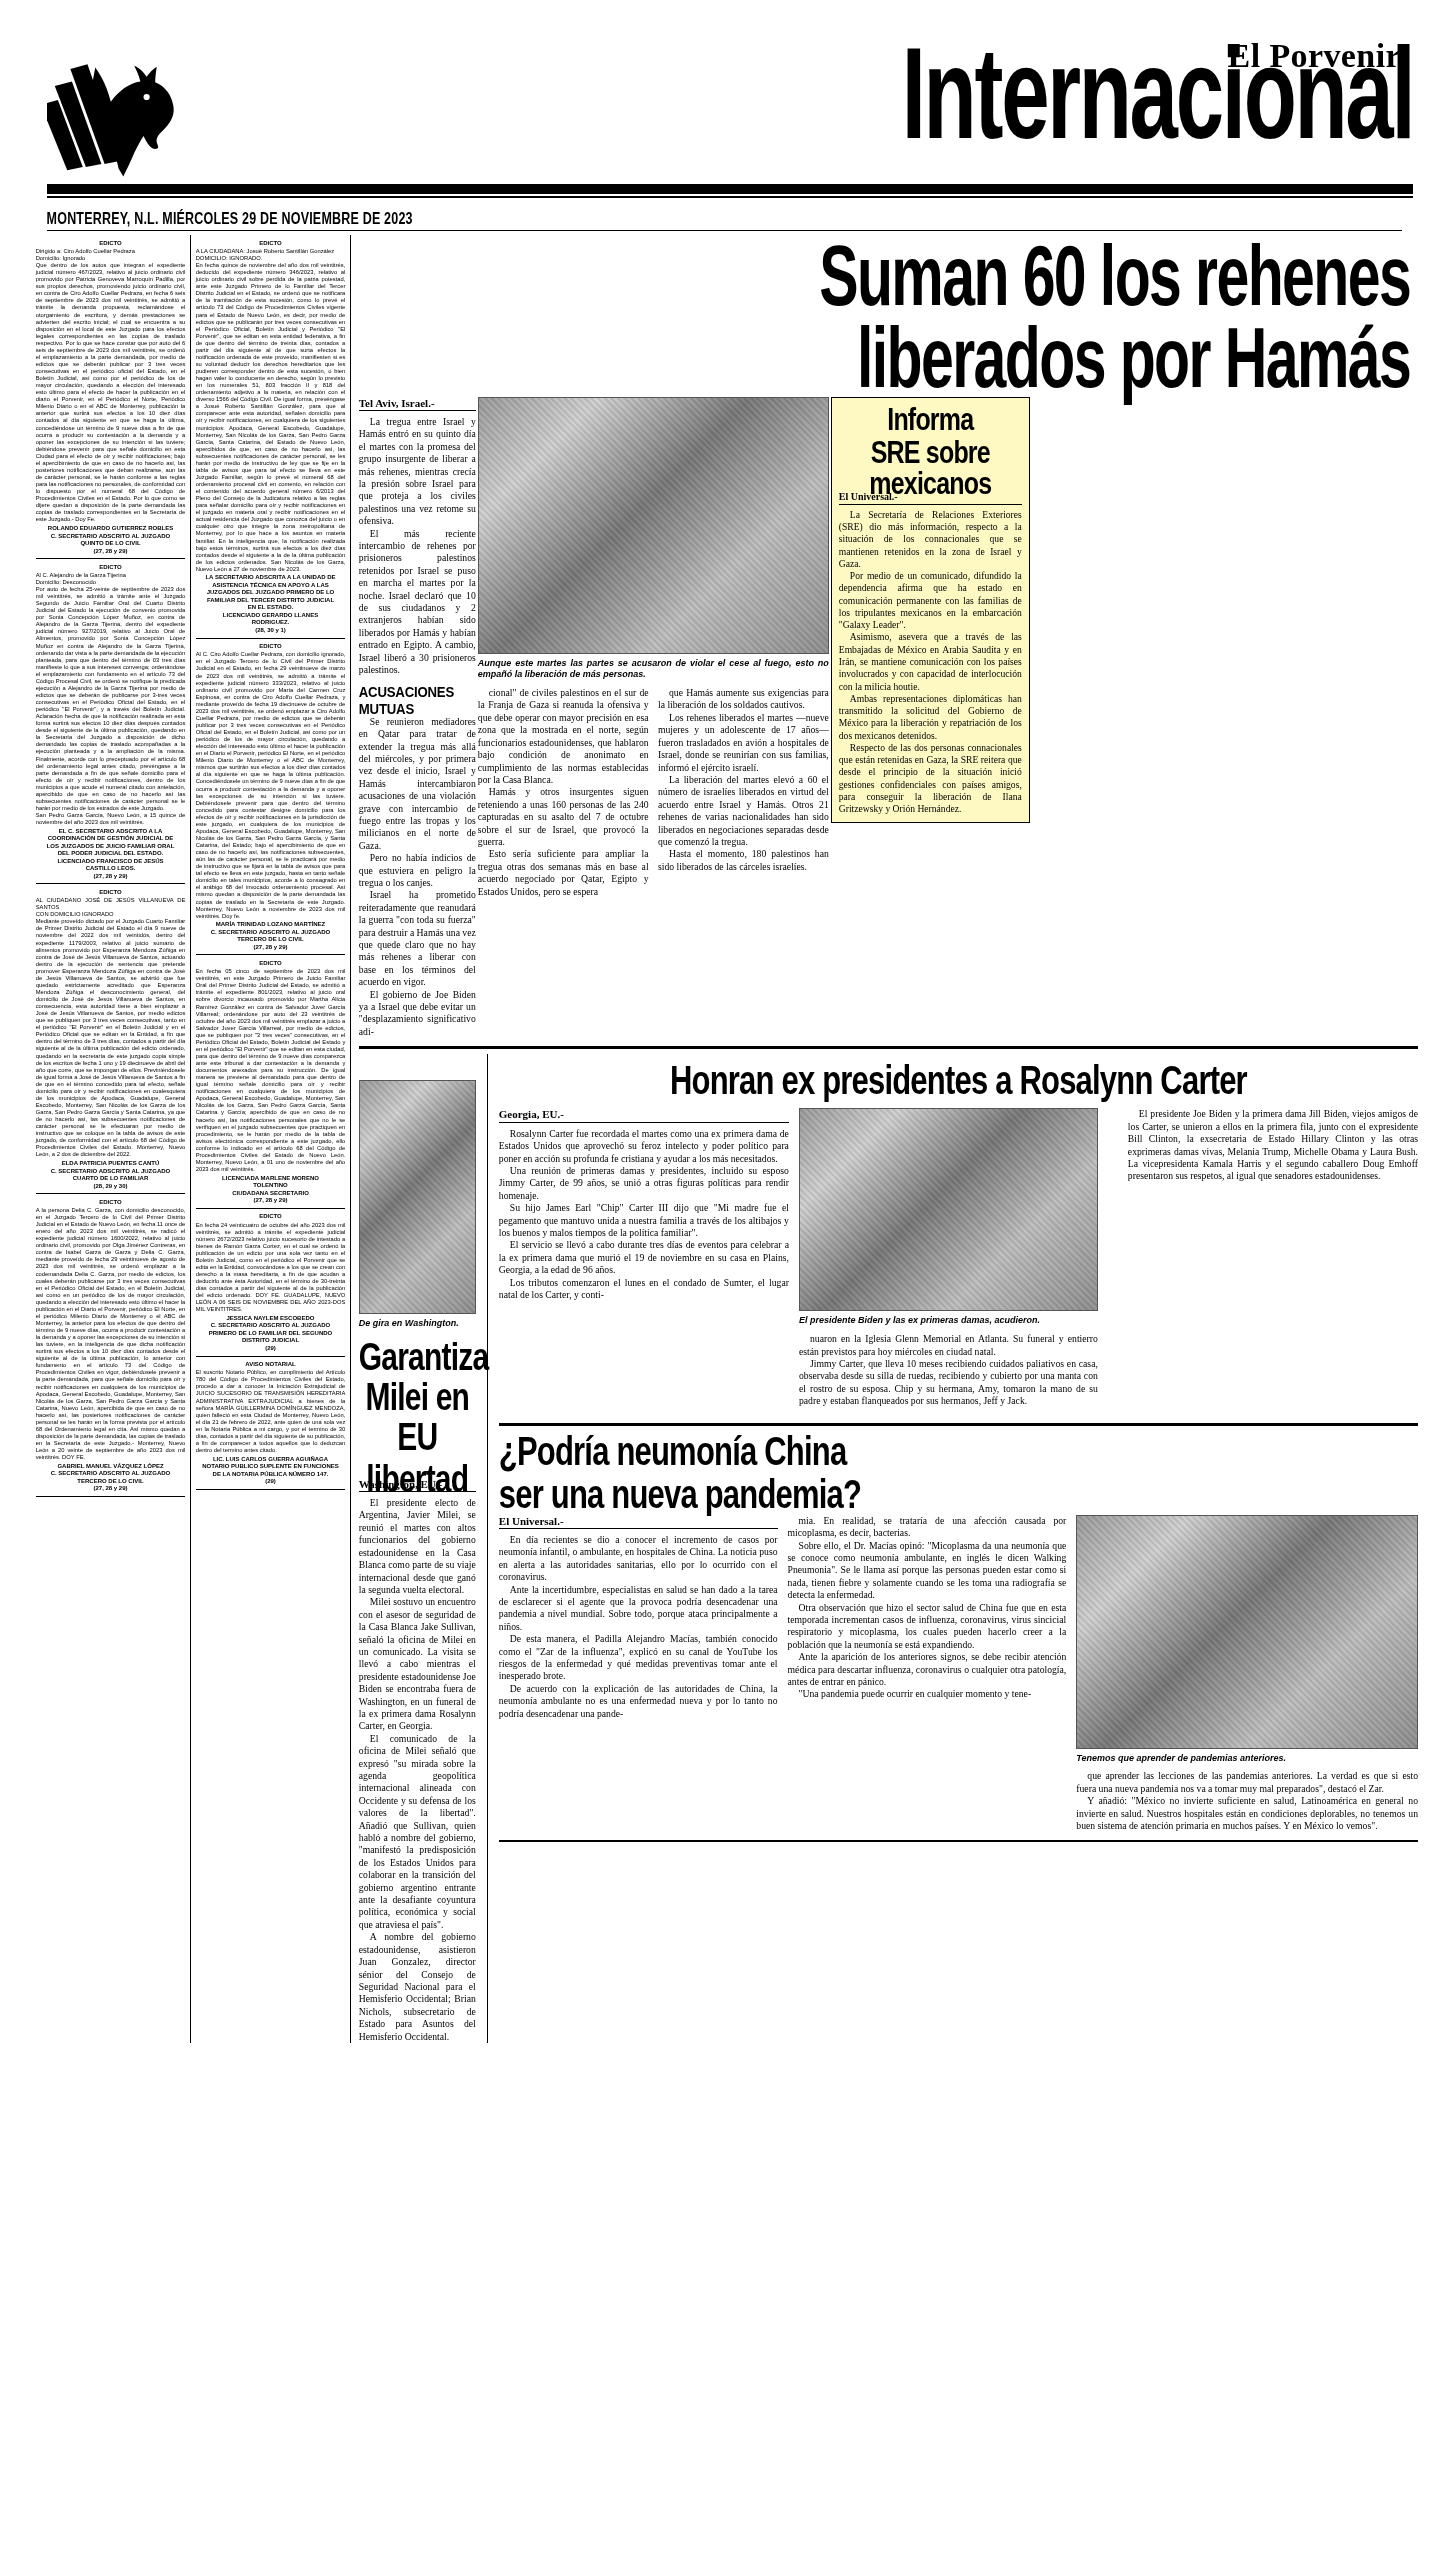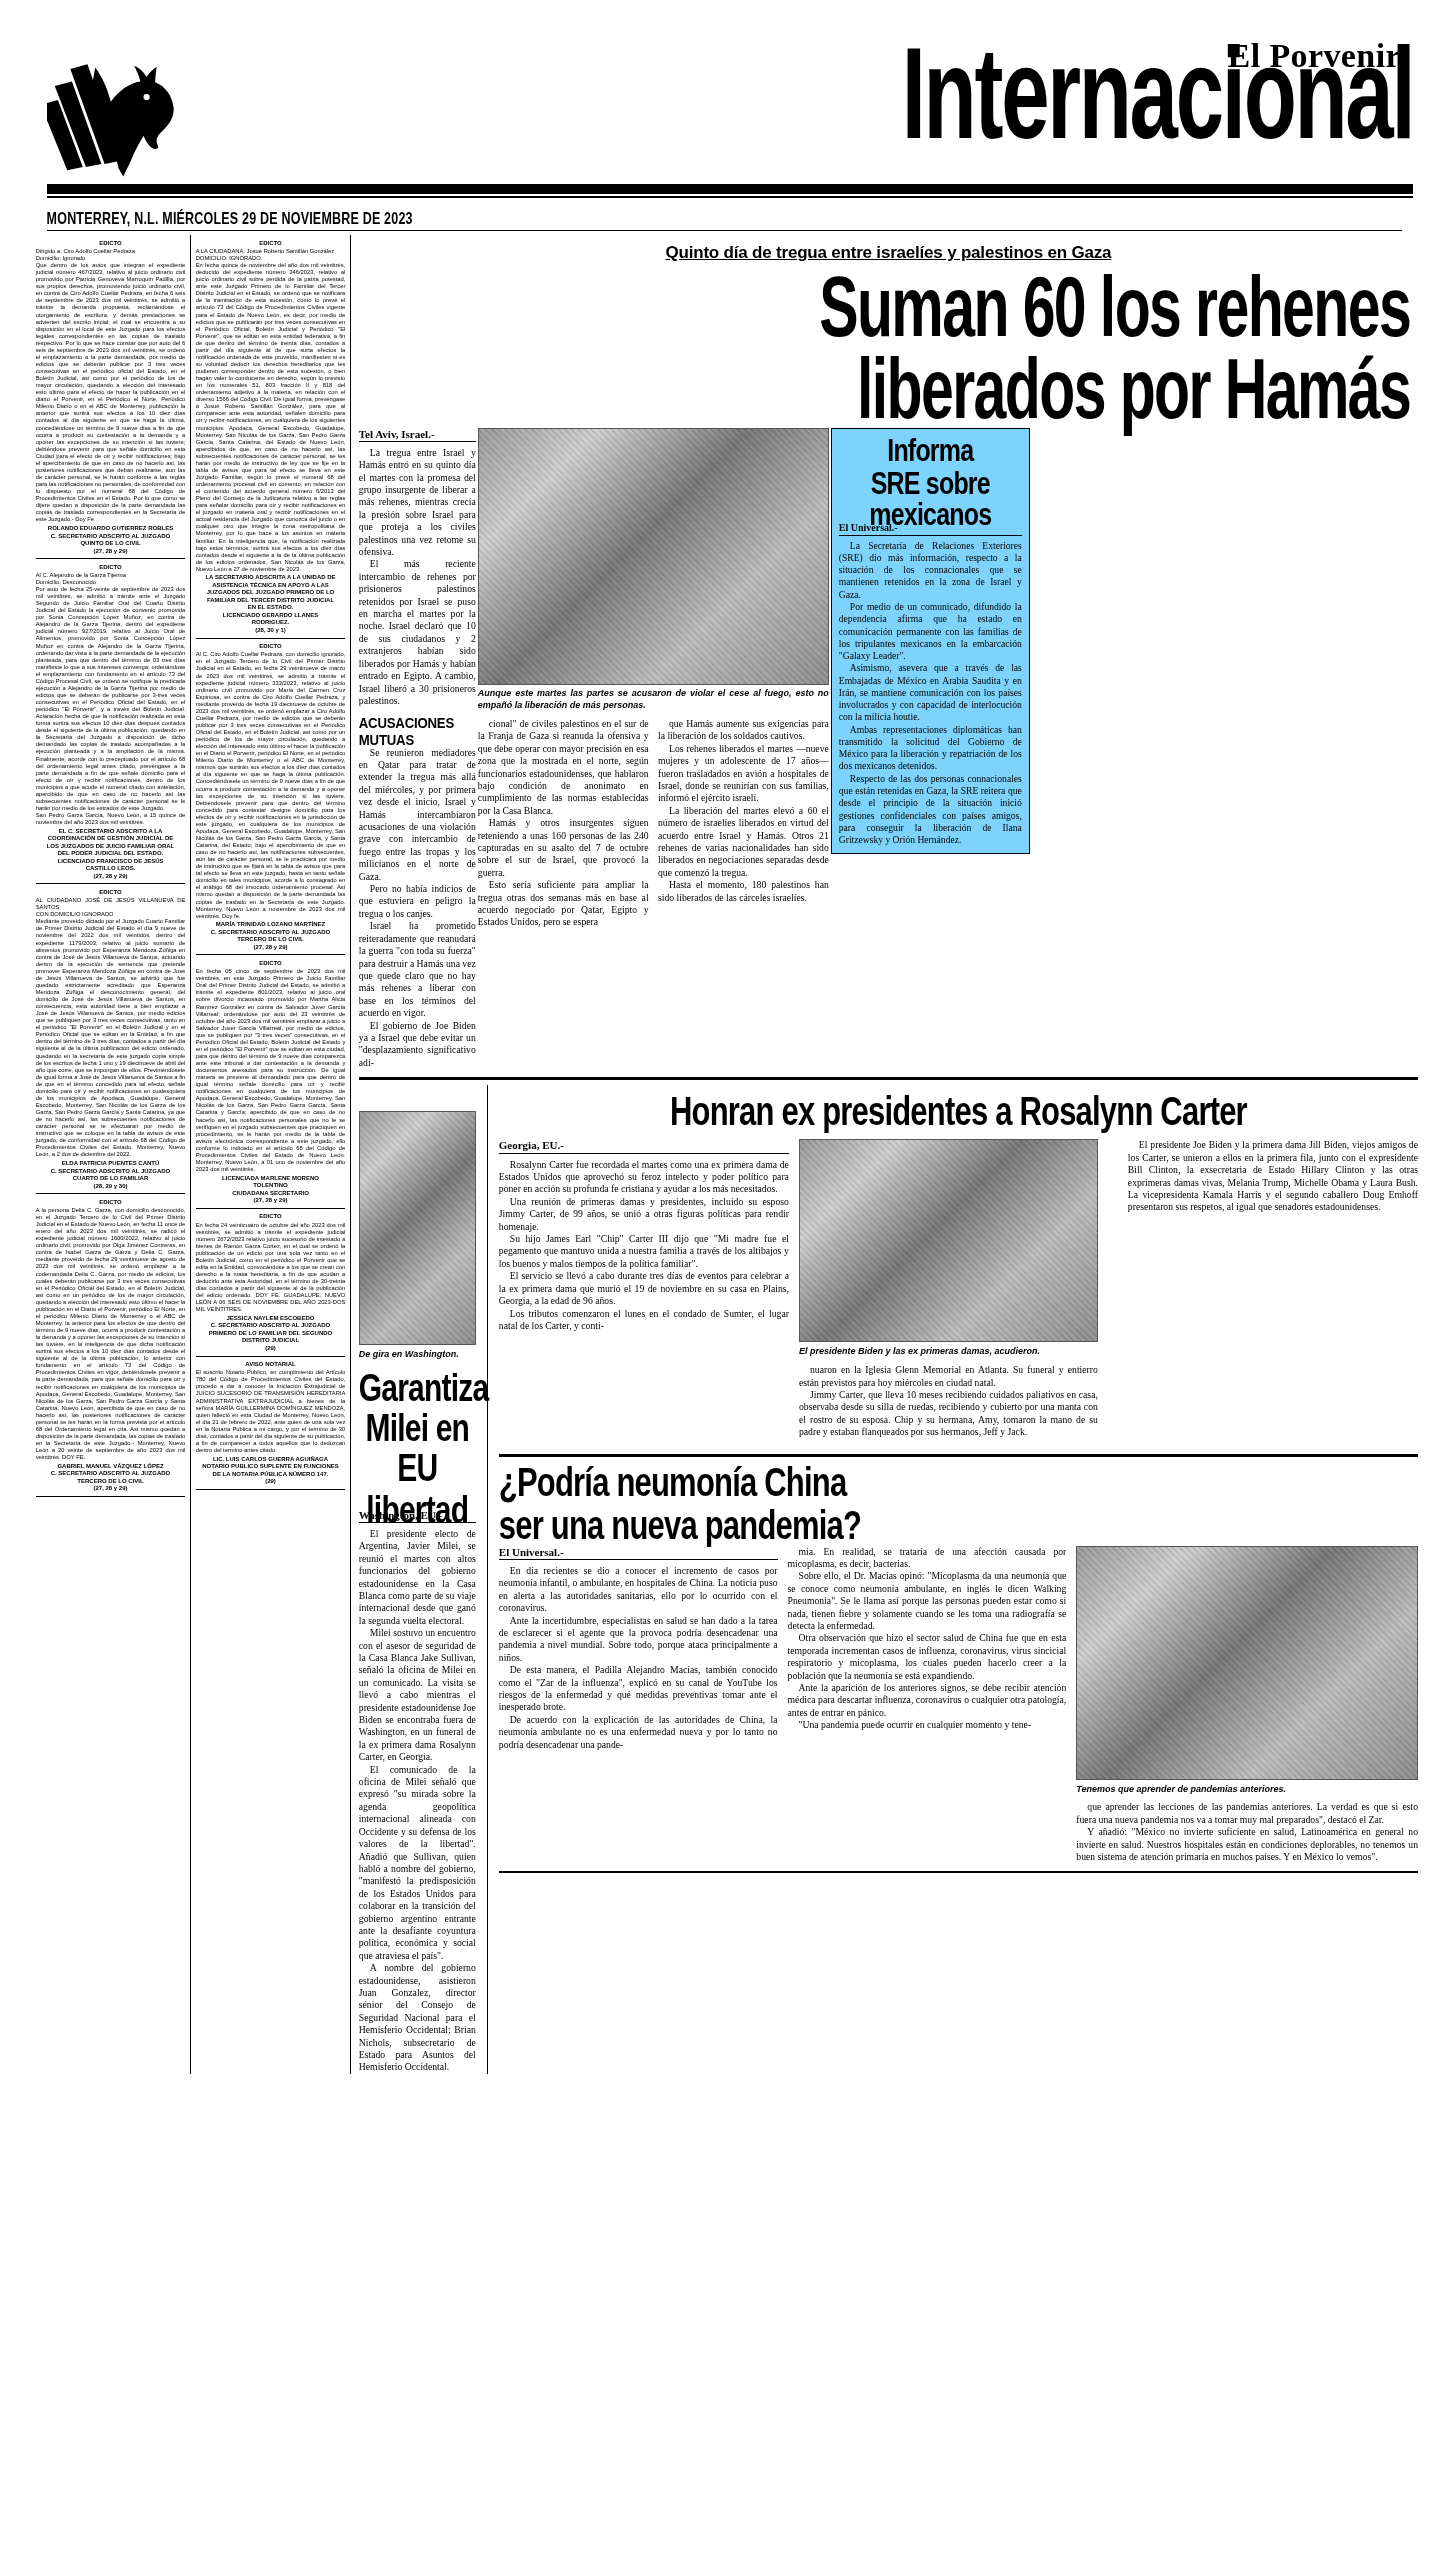--- a/index.html
+++ b/index.html
@@ -67,21 +67,21 @@
      margin:6.2px 0 3.1px; letter-spacing:-0.2px; transform:scaleY(1.15); transform-origin:left top;}
 
   .photo { background:linear-gradient(135deg,#9a9a9a 0%,#cfcfcf 20%,#777 45%,#bdbdbd 70%,#8e8e8e 100%);
      border:0.8px solid #555; position:relative; overflow:hidden;}
   .photo::after{ content:""; position:absolute; inset:0;
      background:repeating-linear-gradient(45deg, rgba(0,0,0,.08) 0 2.3px, rgba(255,255,255,.06) 2.3px 4.7px);}
   .caption { font-family:"Liberation Sans", sans-serif; font-style:italic; font-weight:bold;
      font-size:9px; line-height:1.3; margin-top:3.9px; text-align:justify;}
 
   
-  .sre-box { border:0.8px solid #000; background:#7dd3fc; padding:6.2px 7px; }
+  .sre-box { border:0.8px solid #000; background:#fef9c3; padding:6.2px 7px; }
   .sre-head { font-family:"Liberation Sans", sans-serif; font-weight:bold; font-size:25px;
      line-height:1.02; text-align:center; letter-spacing:-0.8px;
      transform:scaleY(1.25); transform-origin:center top; margin-bottom:11px;}
   .sre-head span { display:block; }
   .sre-src { font-family:"Liberation Serif", serif; font-weight:bold; font-size:10px;
      border-bottom:1.6px solid #000; padding-bottom:1.6px; margin-bottom:3.9px;}
   .sre-box .bodytext { font-size:9.6px; }
 
   
   .sec-rule { border-top:3.9px solid #000; margin:7.8px 0 0; }
@@ -209,21 +209,20 @@
             <p>El suscrito Notario Público, en cumplimiento del Artículo 780 del Código de Procedimientos Civiles del Estado, procedo a dar a conocer la Iniciación Extrajudicial de JUICIO SUCESORIO DE TRANSMISIÓN HEREDITARIA ADMINISTRATIVA EXTRAJUDICIAL a bienes de la señora MARÍA GUILLERMINA DOMÍNGUEZ MENDOZA, quien falleció en esta Ciudad de Monterrey, Nuevo León, el día 21 de febrero de 2022, ante quien de una sola vez en la Notaría Pública a mi cargo, y por el termino de 30 días, contados a partir del día siguiente de su publicación, a fin de comparecer a todos aquellos que lo deduzcan dentro del termino antes citado.</p>
             <div class="sig">LIC. LUIS CARLOS GUERRA AGUIÑAGA<br>NOTARIO PUBLICO SUPLENTE EN FUNCIONES<br>DE LA NOTARIA PÚBLICA NÚMERO 147.<br>(29)</div>
             <div class="rule"></div>
           </div>
         </div>
     </div>
 
     <div class="main-col">
 
       <div>
-        <div class="kicker">Quinto día de tregua entre israelíes y palestinos en Gaza</div>
         <div class="lead-head">
           <span>Suman 60 los rehenes</span>
           <span>liberados por Hamás</span>
         </div>
 
         <div class="lead-wrap">
           <div class="lead-left">
             <div class="place">Tel Aviv, Israel.-</div>
             <div class="bodytext" id="lead-c1">
                 <p>La tregua entre Israel y Hamás entró en su quinto día el martes con la promesa del grupo insurgente de liberar a más rehenes, mientras crecía la presión sobre Israel para que proteja a los civiles palestinos una vez retome su ofensiva.</p>

